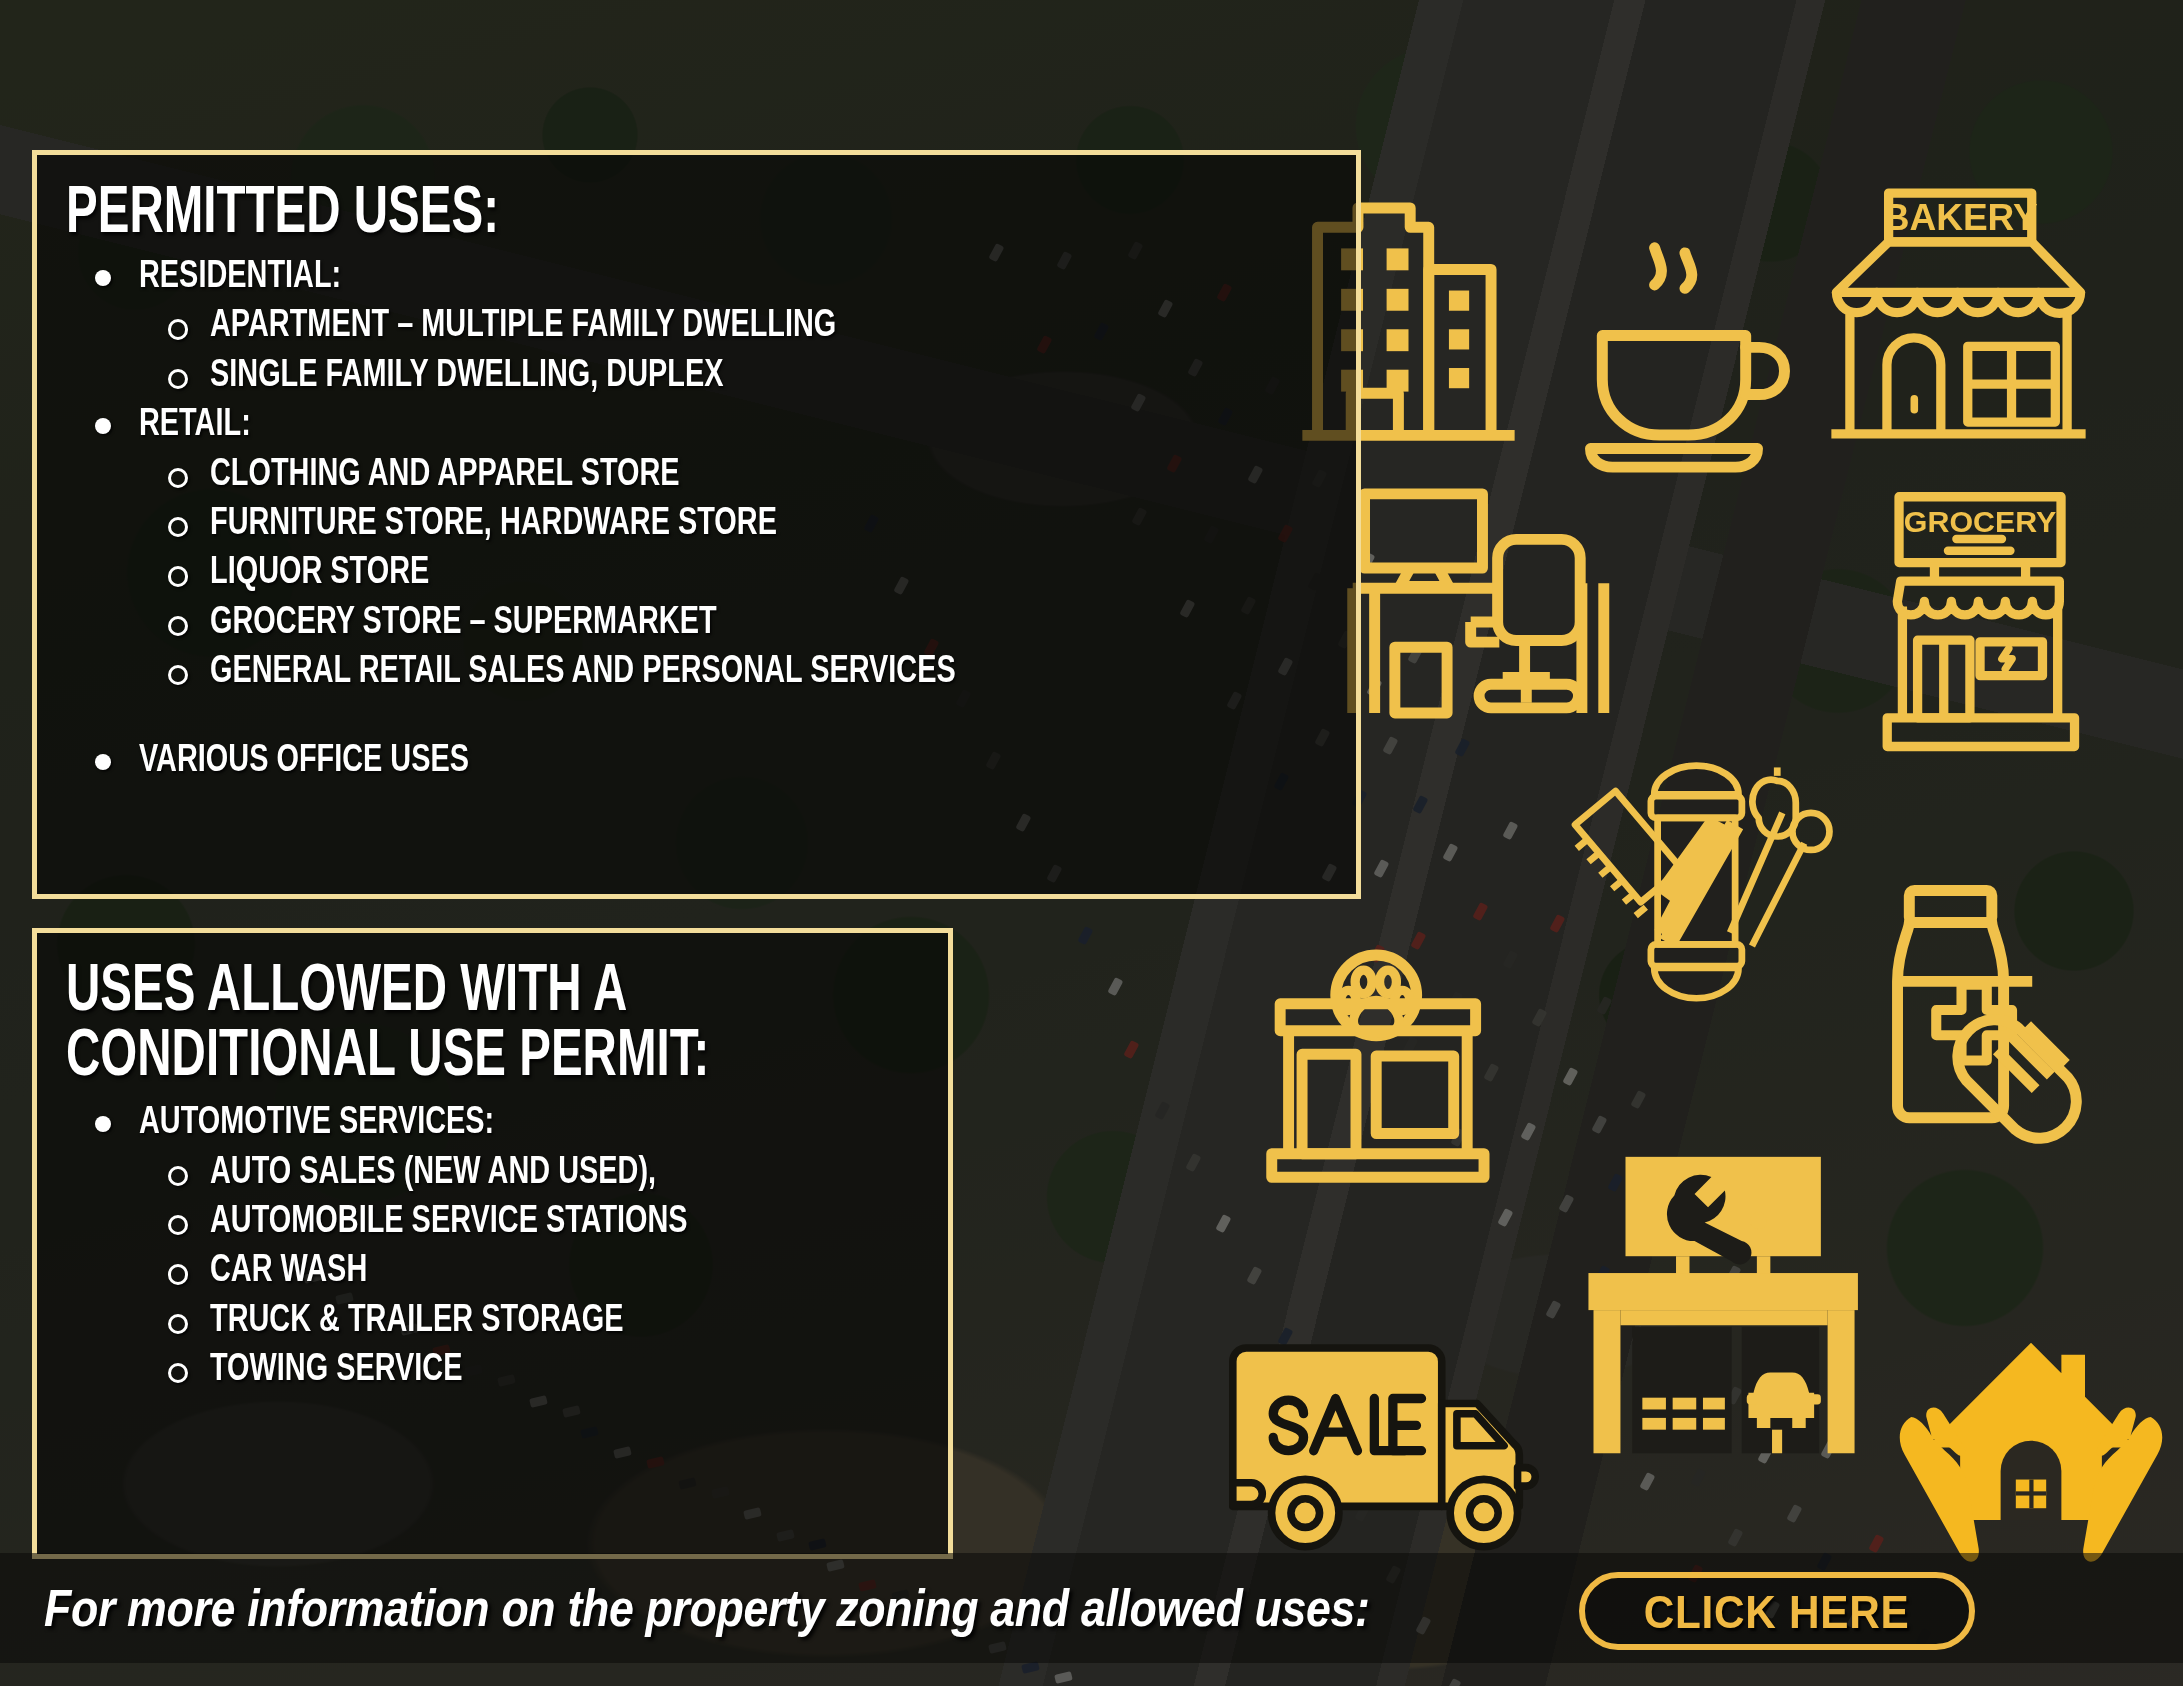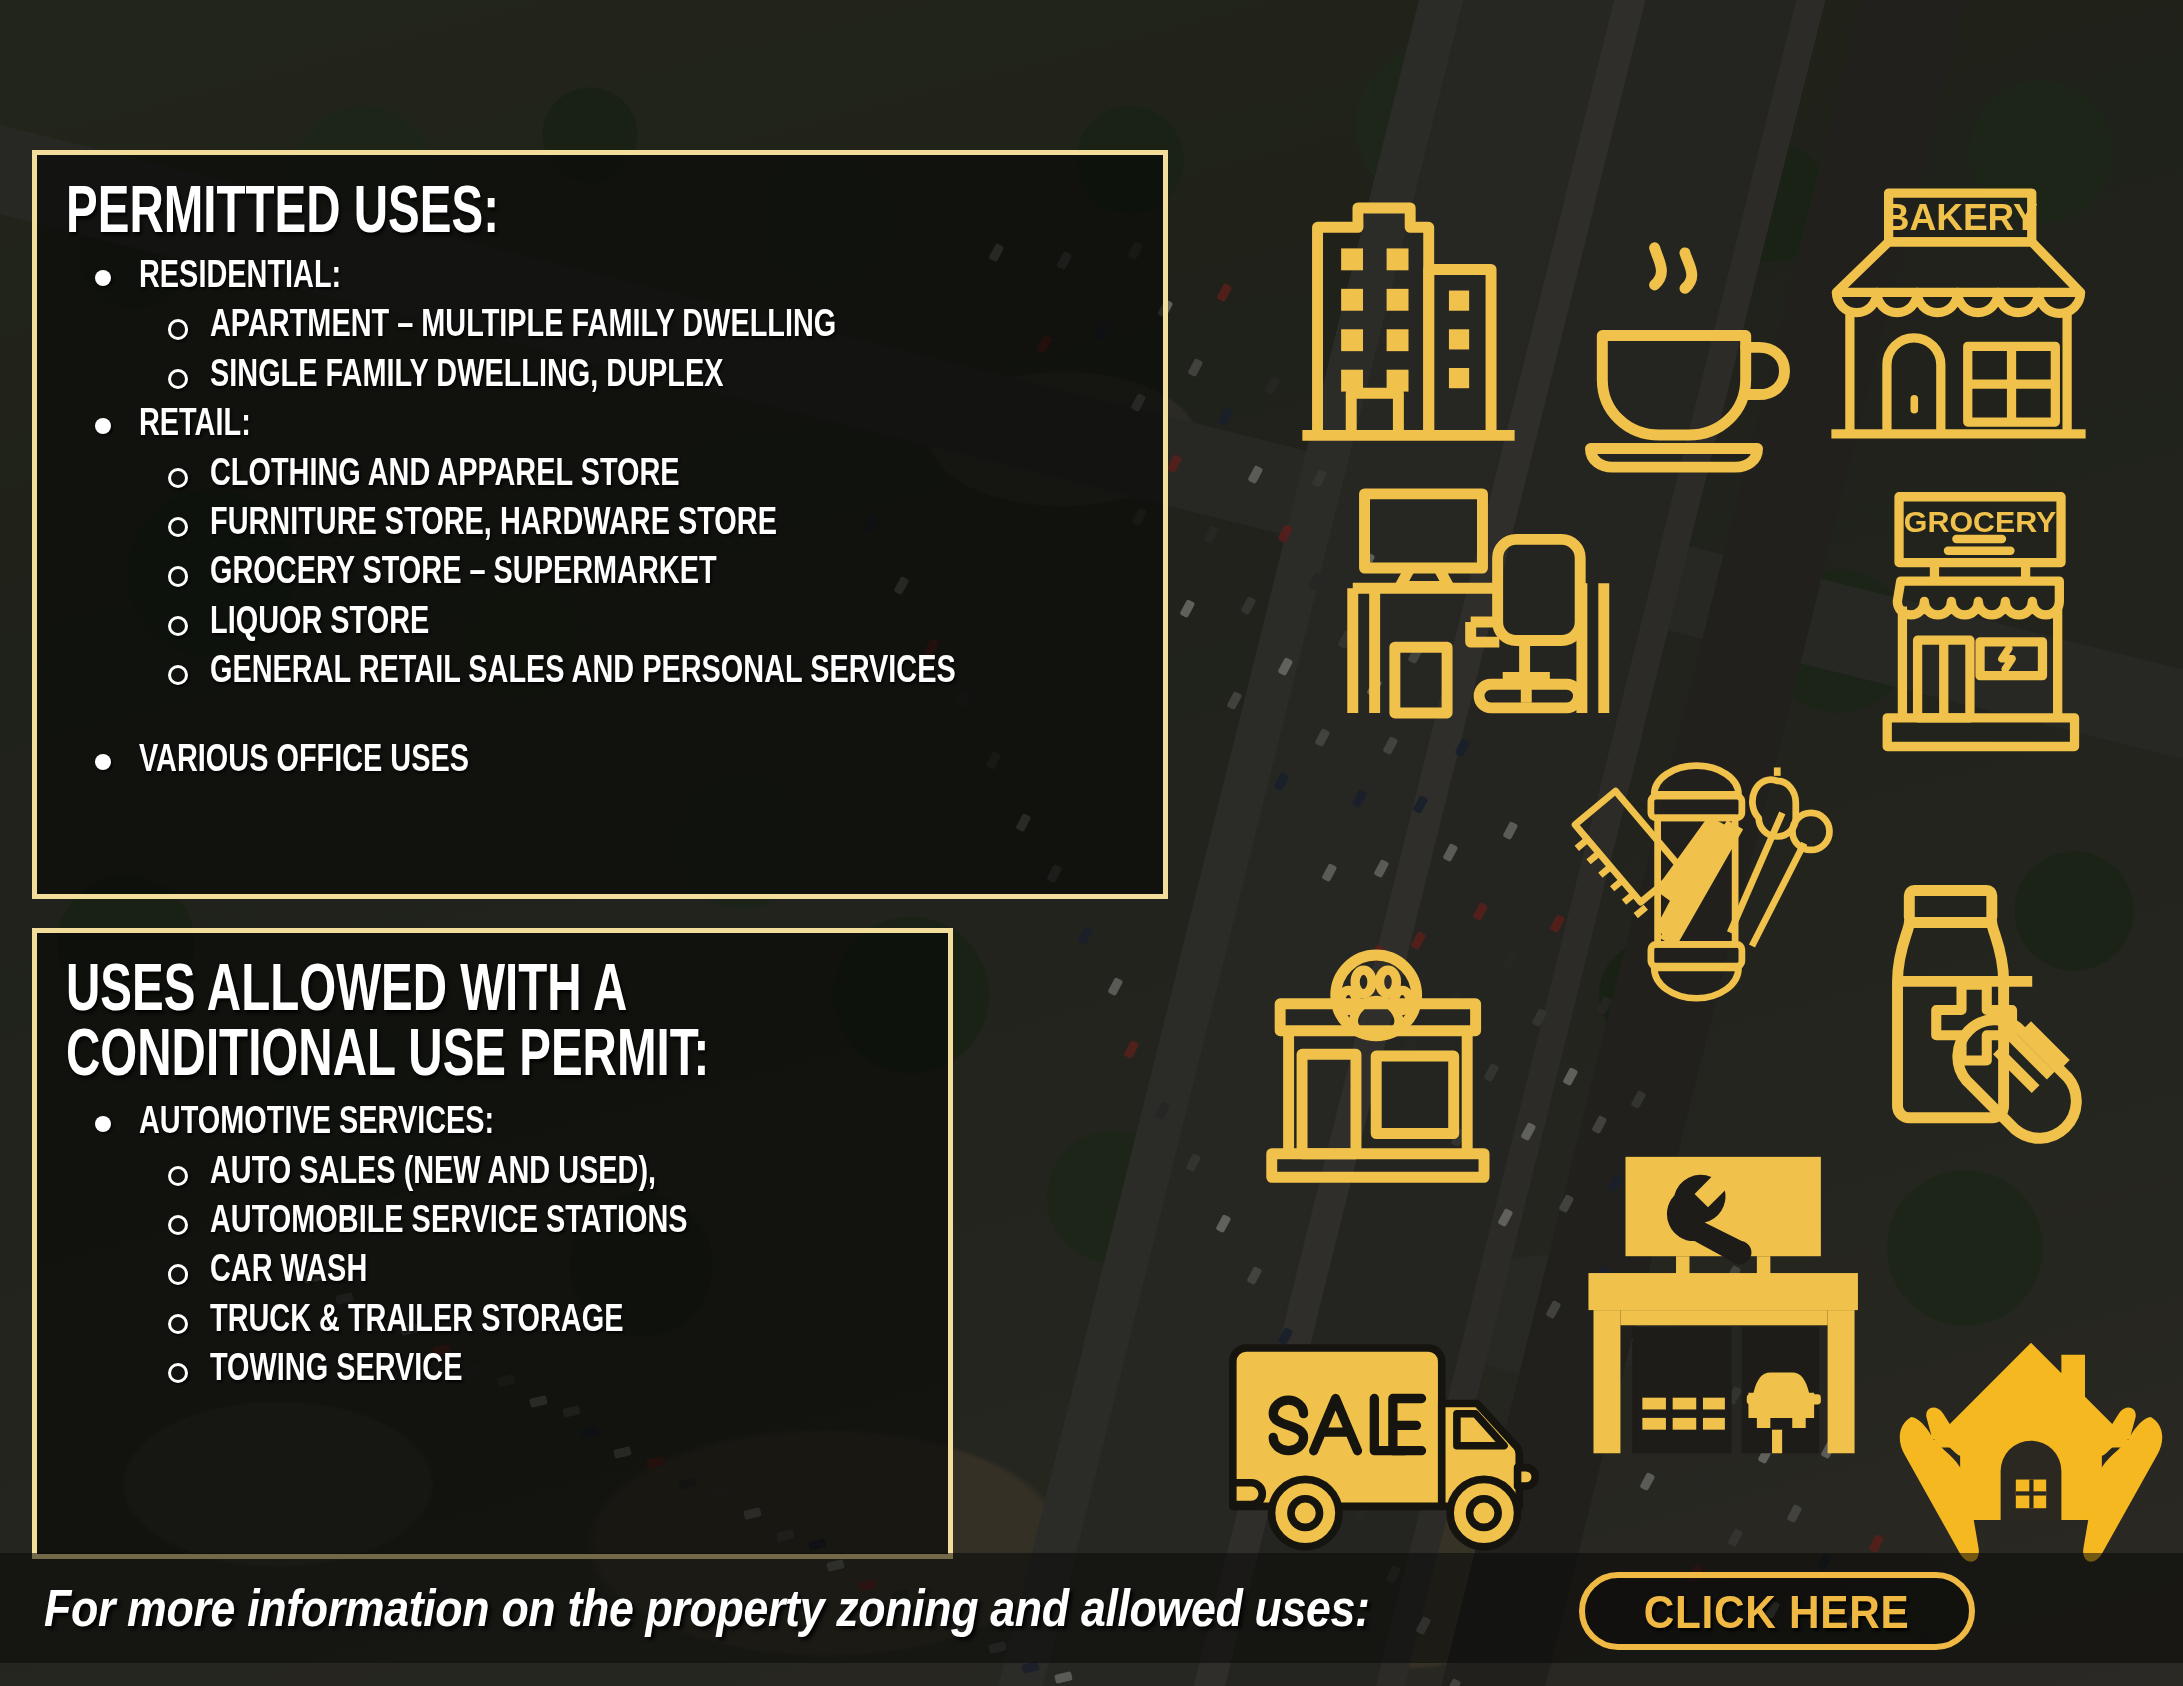--- a/index.html
+++ b/index.html
@@ -70,21 +70,21 @@
     letter-spacing:0.8px; transform:scaleX(0.78); transform-origin:center;
     white-space:nowrap; font-family:"Liberation Sans", sans-serif;
   }
 
   
   .panel {
     position:absolute; border:5px solid #f3dd9a;
     background:rgba(8,8,6,0.62);
     padding:22px 25px 18.6px 29px;
   }
-  #panel-permitted { left:32px; top:150px; width:1136px; height:749px; }
+  #panel-permitted { left:32px; top:150px; width:1329px; height:749px; }
   #panel-conditional { left:32px; top:928px; width:921px; height:631px; }
 
   .panel-heading {
     color:#ffffff; font-weight:bold; font-size:66px; line-height:0.98;
     transform:scaleX(0.72); transform-origin:left center;
     white-space:nowrap; text-shadow:2.5px 2.5px 4.2px rgba(0,0,0,.85);
     margin-bottom:8.4px;
   }
   .panel-heading.two-line { white-space:normal; width:1206px; margin-bottom:11.8px;}
 
@@ -473,22 +473,22 @@
     <ul class="lvl1" id="list-permitted">
         <li class="item b1"><span class="txt">RESIDENTIAL:</span></li>
         <ul class="lvl2">
           <li class="item b2"><span class="txt">APARTMENT – MULTIPLE FAMILY DWELLING</span></li>
           <li class="item b2"><span class="txt">SINGLE FAMILY DWELLING, DUPLEX</span></li>
         </ul>
         <li class="item b1"><span class="txt">RETAIL:</span></li>
         <ul class="lvl2">
           <li class="item b2"><span class="txt">CLOTHING AND APPAREL STORE</span></li>
           <li class="item b2"><span class="txt">FURNITURE STORE, HARDWARE STORE</span></li>
+          <li class="item b2"><span class="txt">LIQUOR STORE</span></li>
           <li class="item b2"><span class="txt">GROCERY STORE – SUPERMARKET</span></li>
-          <li class="item b2"><span class="txt">LIQUOR STORE</span></li>
           <li class="item b2"><span class="txt">GENERAL RETAIL SALES AND PERSONAL SERVICES</span></li>
         </ul>
         <li class="spacer"></li>
         <li class="item b1"><span class="txt">VARIOUS OFFICE USES</span></li>
       </ul>
   </div>
 
   <div id="panel-conditional" class="panel">
     <div class="panel-heading two-line">USES ALLOWED WITH A CONDITIONAL USE PERMIT:</div>
     <ul class="lvl1" id="list-conditional">

